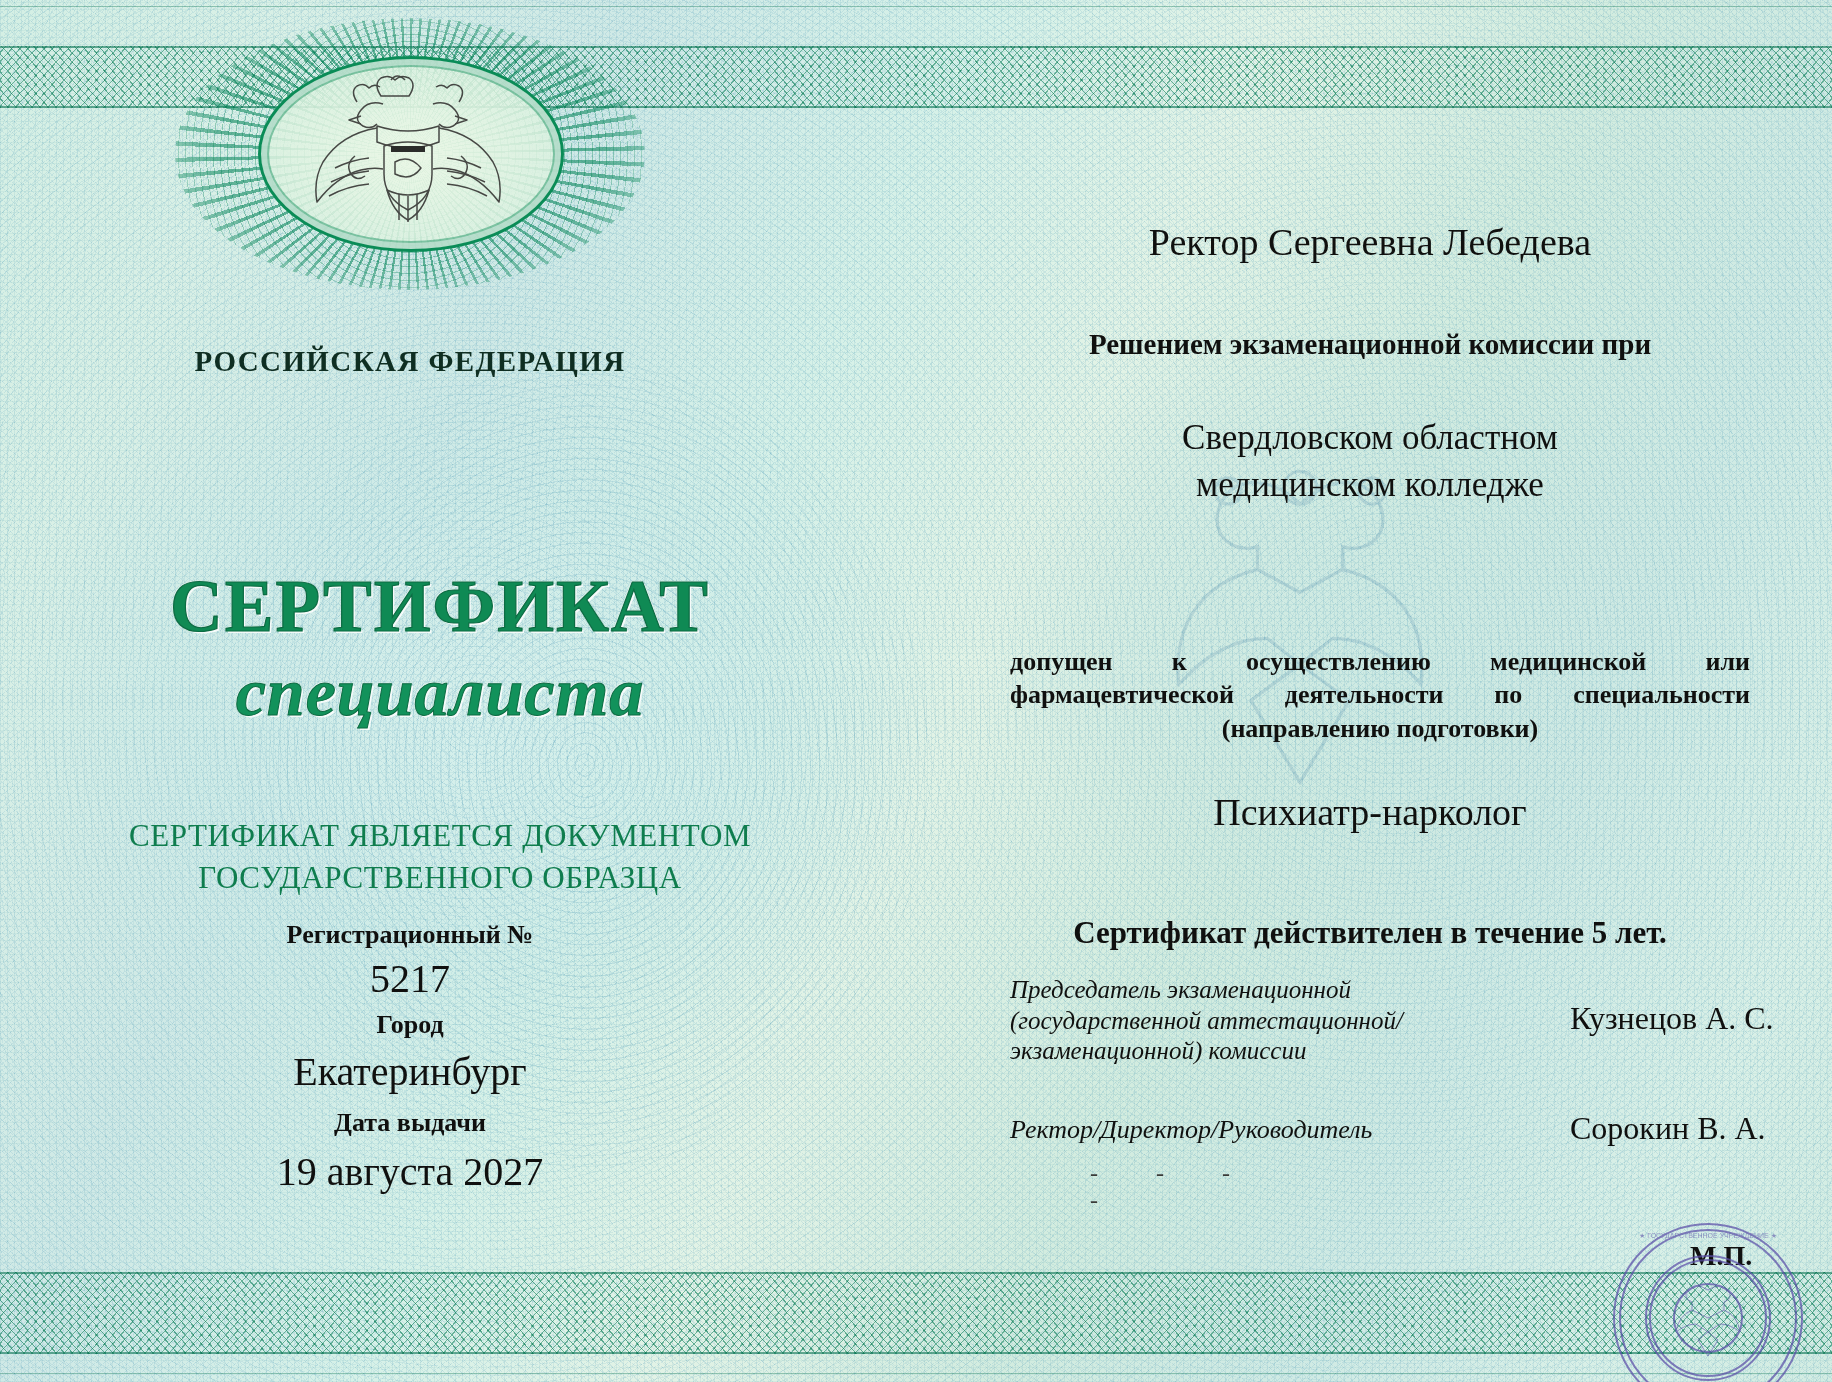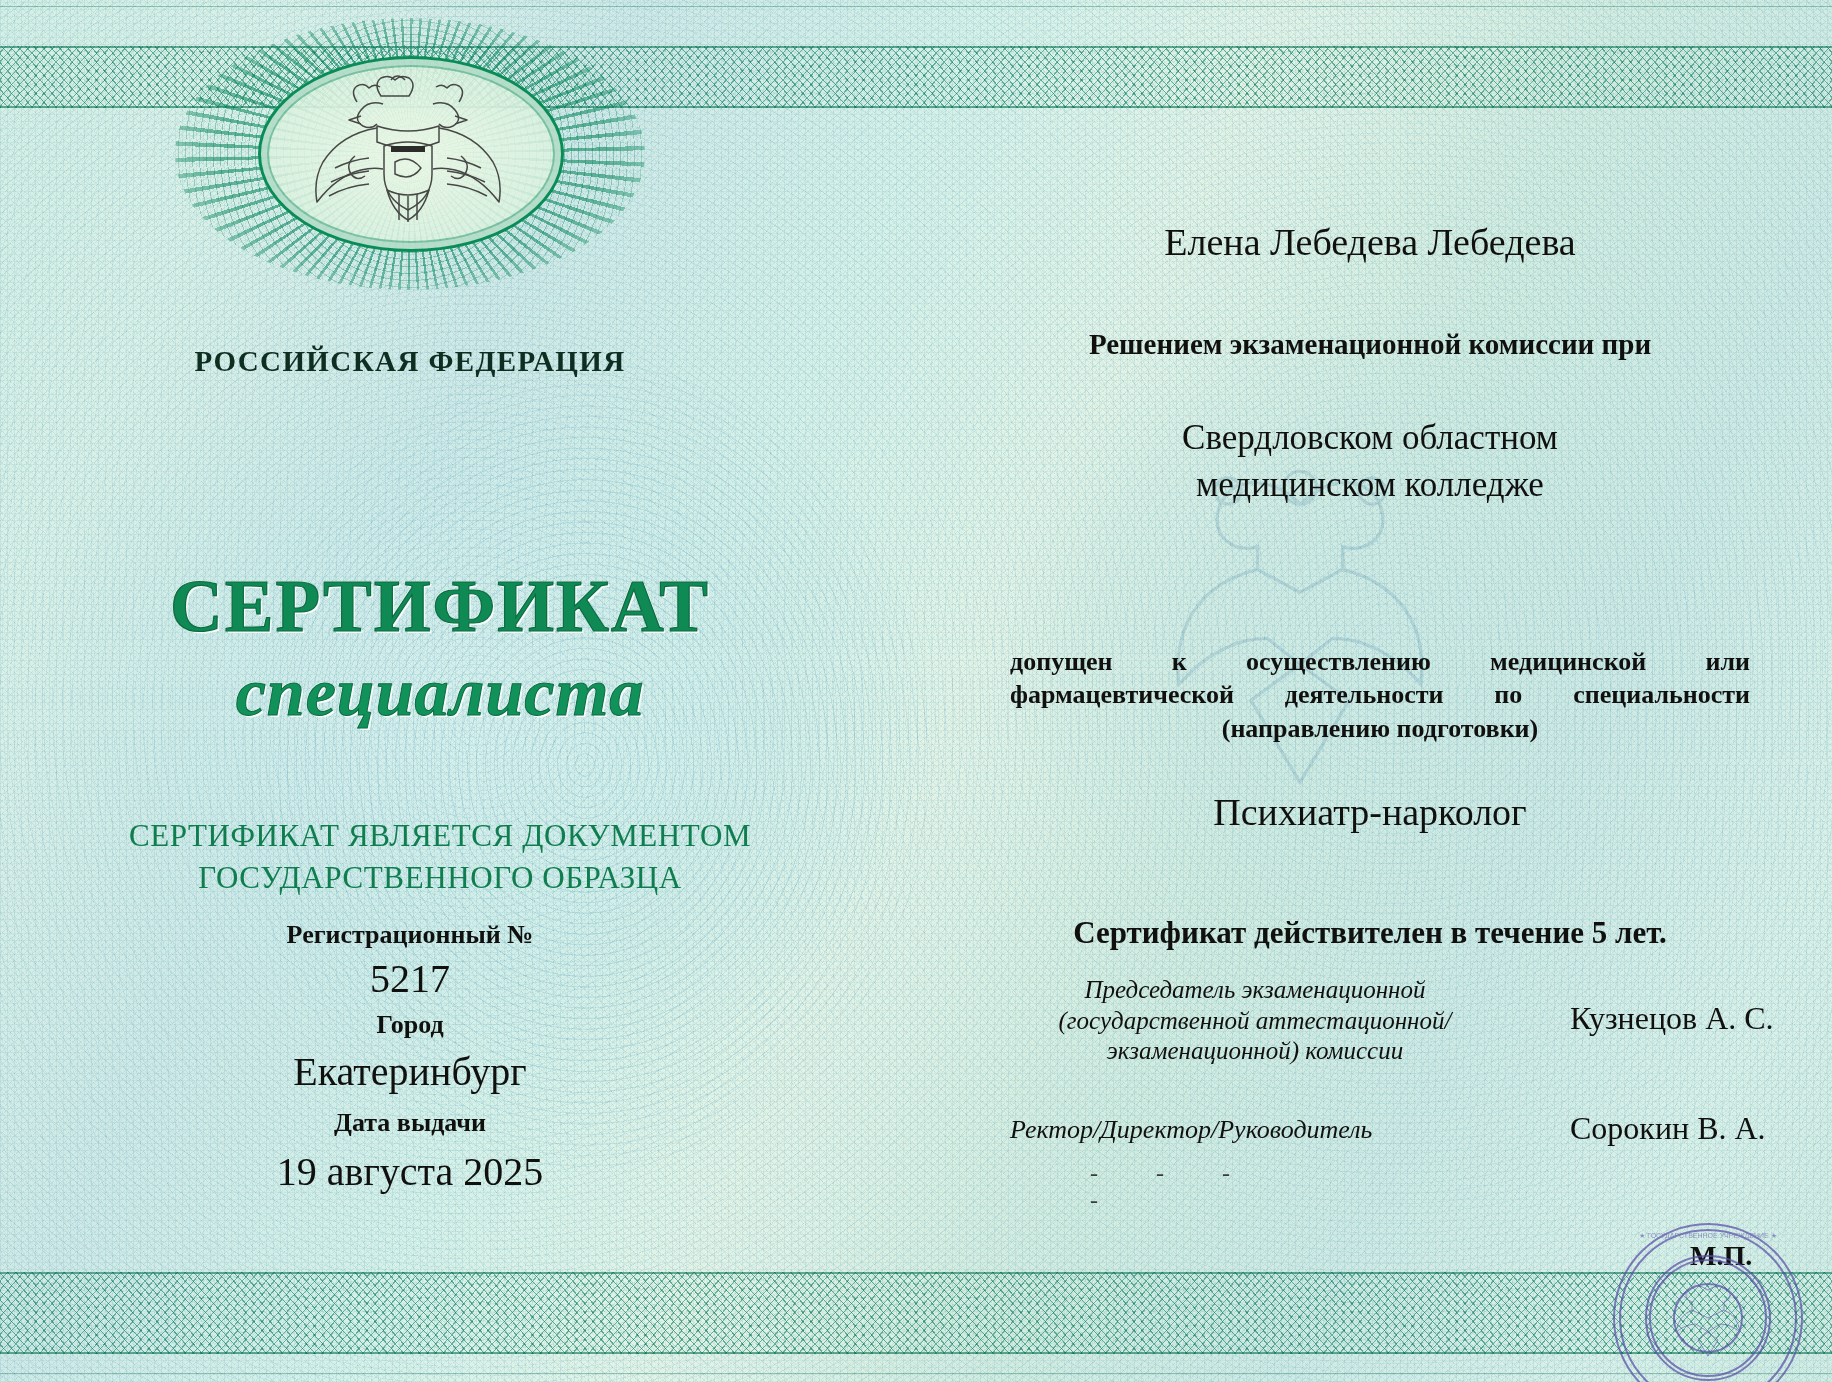--- a/index.html
+++ b/index.html
@@ -324,21 +324,20 @@
   }
 
   #sig-chair-role {
     left: 1010px;
     top: 975px;
     width: 490px;
     font-style: italic;
     font-size: 25px;
     line-height: 1.22;
     color: #10100f;
-    text-align: center;
   }
   #sig-chair-name {
     left: 1570px;
     top: 1000px;
     width: 250px;
     font-size: 32px;
     color: #10100f;
   }
   #sig-rector-role {
     left: 1010px;
@@ -468,23 +467,23 @@
     <div>ГОСУДАРСТВЕННОГО  ОБРАЗЦА</div>
   </div>
 
   <div class="txt" id="reg-label">Регистрационный №</div>
   <div class="txt" id="reg-number">5217</div>
 
   <div class="txt" id="city-label">Город</div>
   <div class="txt" id="city-value">Екатеринбург</div>
 
   <div class="txt" id="date-label">Дата выдачи</div>
-  <div class="txt" id="date-value">19 августа 2025</div>
-
-  <div class="txt" id="holder-name">Елена Лебедева Лебедева</div>
+  <div class="txt" id="date-value">19 августа 2027</div>
+
+  <div class="txt" id="holder-name">Ректор Сергеевна Лебедева</div>
   <div class="txt" id="commission-line">Решением экзаменационной комиссии при</div>
 
   <div class="txt" id="institution">
     <div>Свердловском областном</div>
     <div>медицинском колледже</div>
   </div>
 
   <div class="txt" id="admitted">
     <div class="just">допущен к осуществлению медицинской или</div>
     <div class="just">фармацевтической деятельности по специальности</div>

